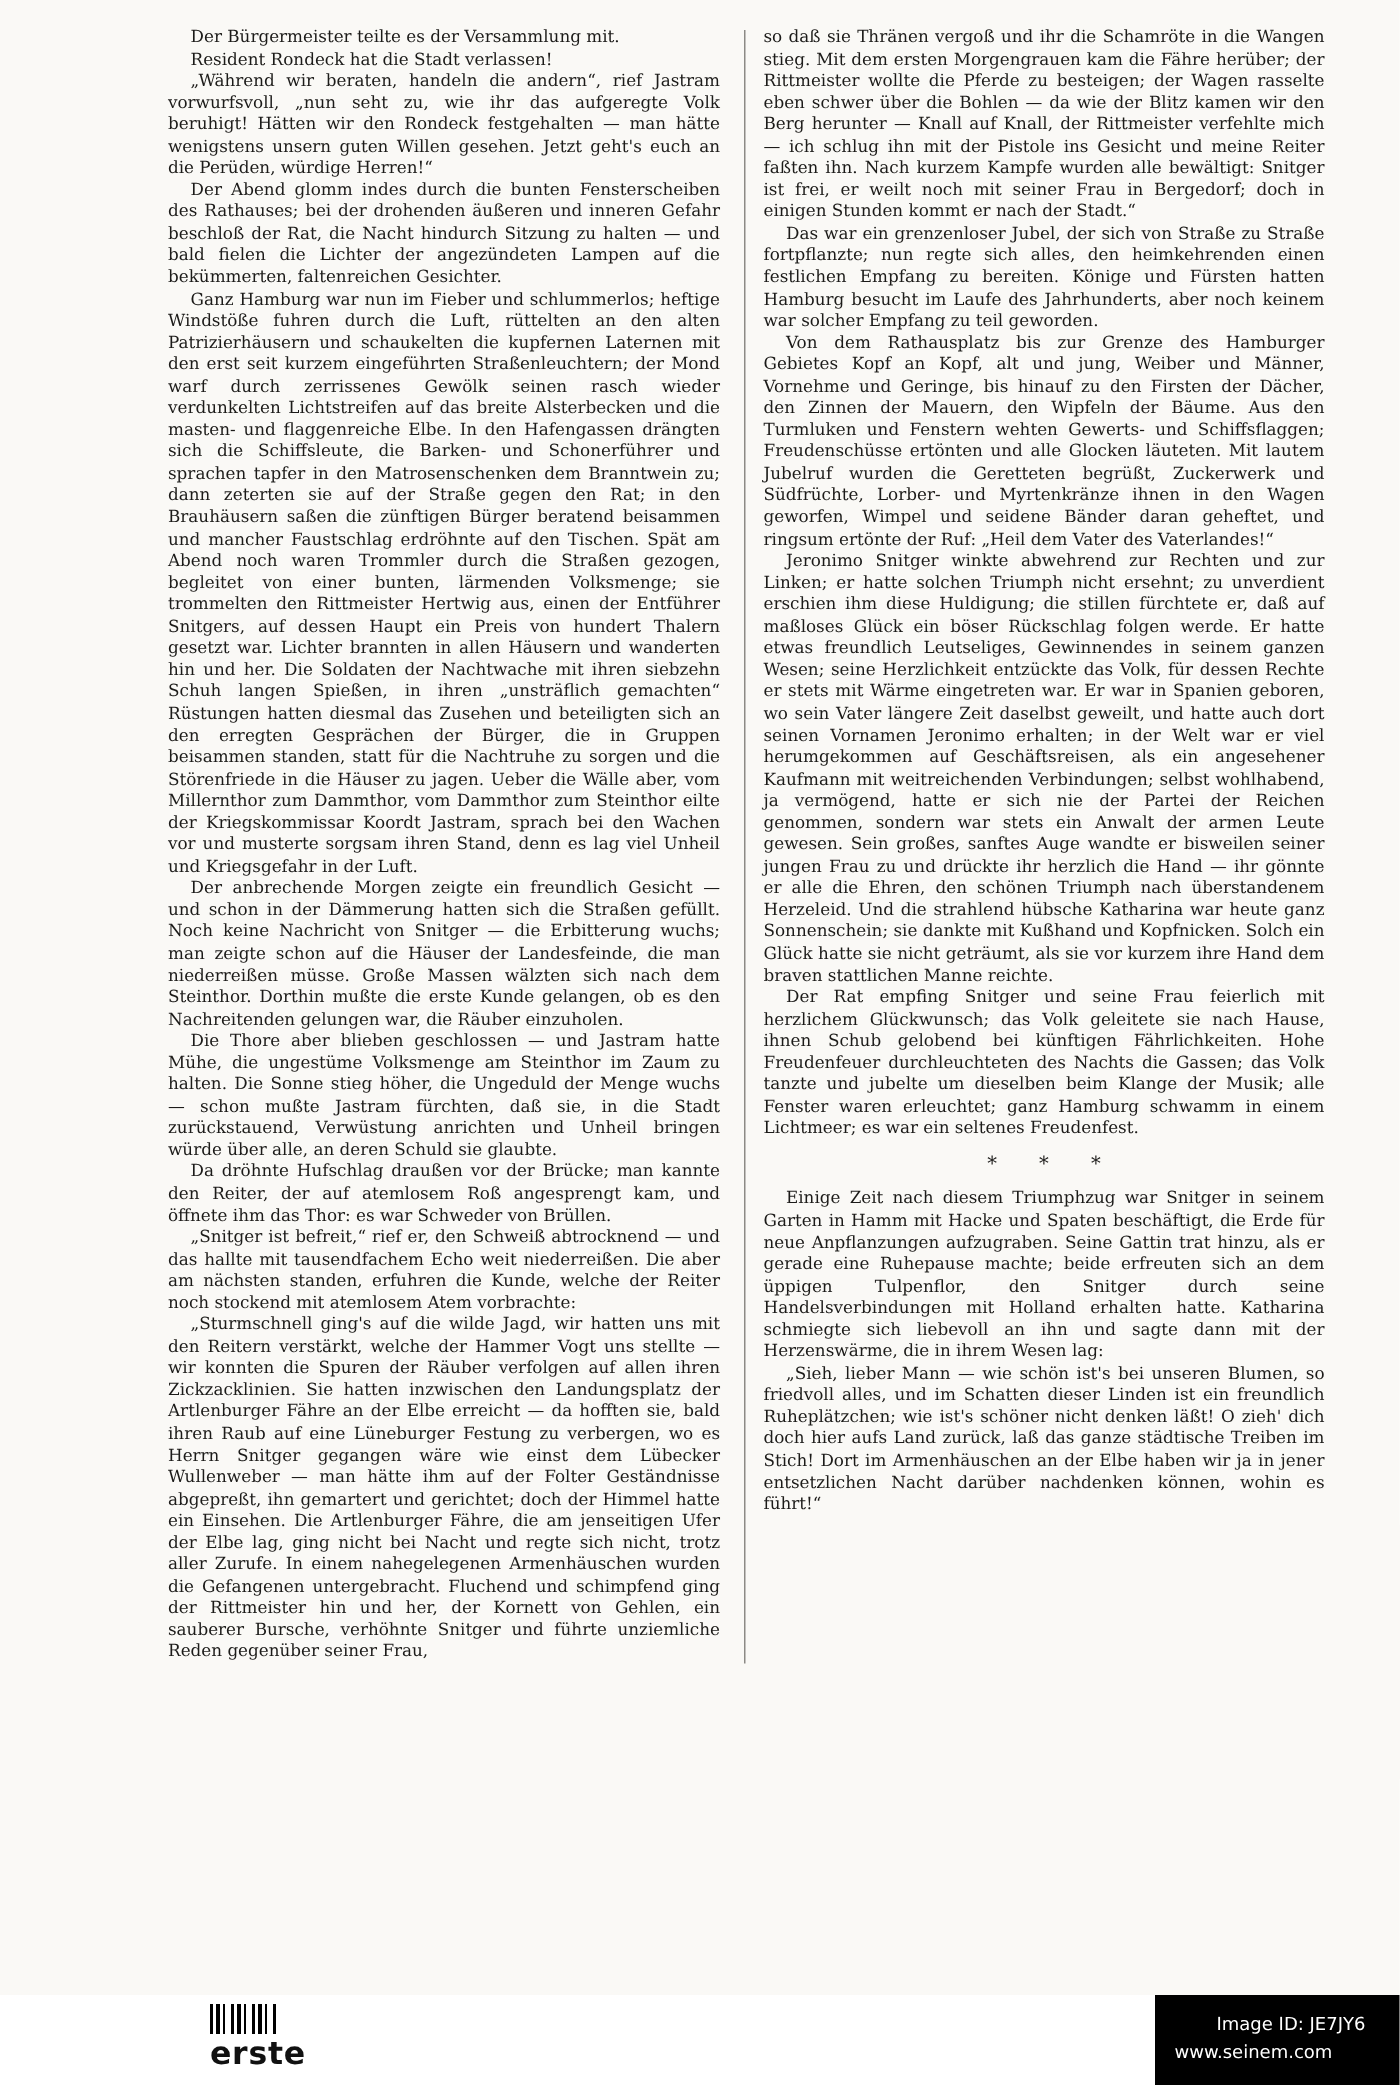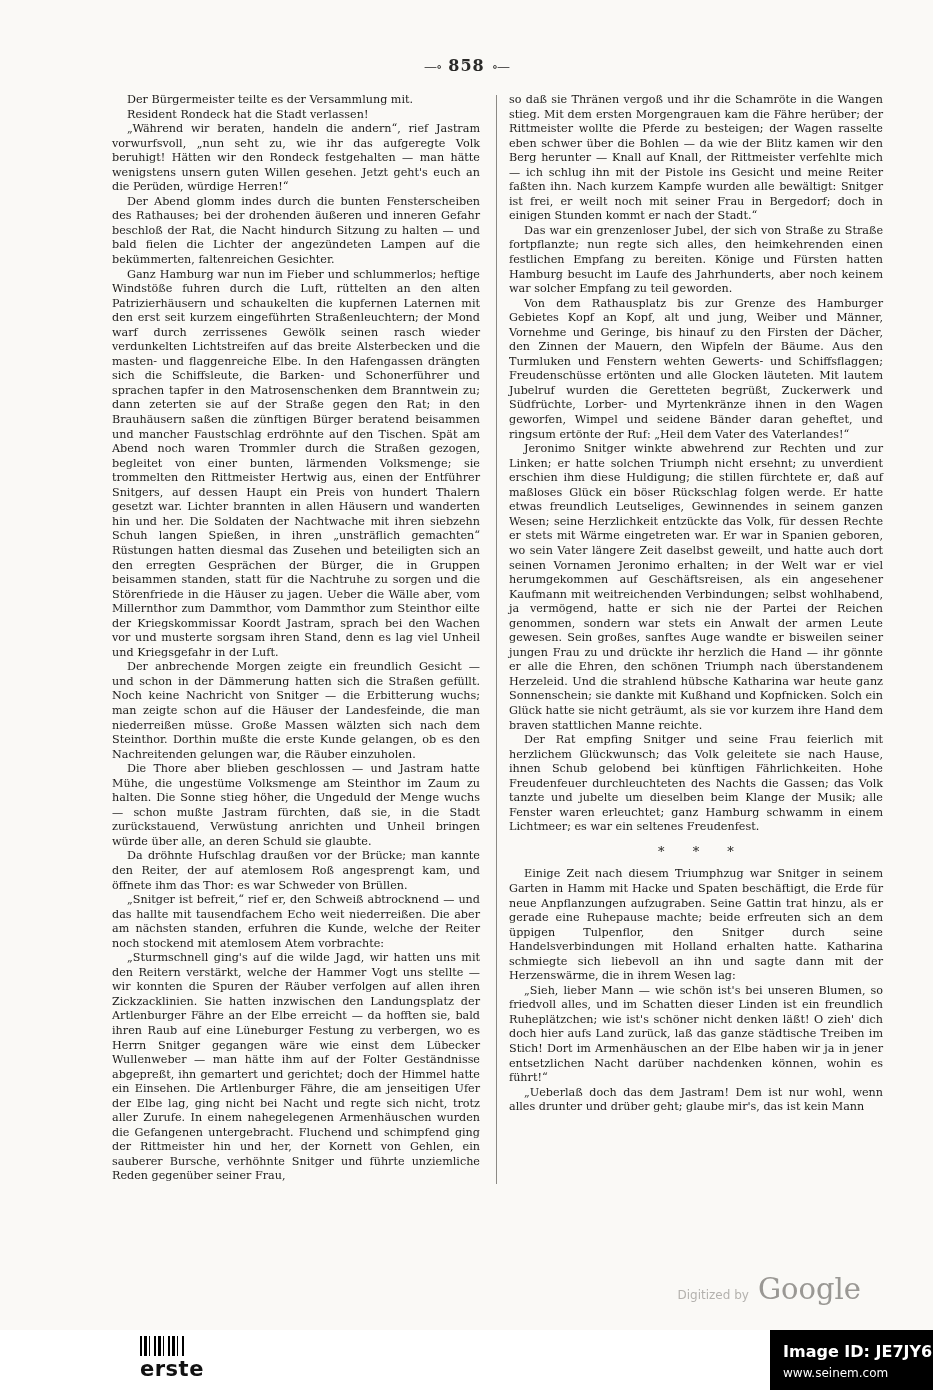--- a/index.html
+++ b/index.html
@@ -114,36 +114,34 @@
     position:absolute;
     right:0;top:0;
     width:163px;height:60px;
     background:#000;
     color:#fff;
     font-family:"DejaVu Sans", sans-serif;
     box-sizing:border-box;
     padding:12px 0 0 13px;
   }
   .alamy-box .id-line{
-    font-size:16px;
-    font-weight:bold;
+    font-size:12px;
+    font-weight:normal;
     margin-bottom:5px;
+    margin-left:28px;
   }
   .alamy-box .url-line{
     font-size:12px;
   }
 </style>
 </head>
 <body>
 
 <div class="scan">
 
-  <div class="page-header">
-    <span class="orn">—∘</span><span class="page-num">858</span><span class="orn">∘—</span>
-  </div>
 
   <div class="columns">
     <div class="col col-left" id="left-col">
         <p class="para">Der Bürgermeister teilte es der Versammlung mit.</p>
         <p class="para">Resident Rondeck hat die Stadt verlassen!</p>
         <p class="para">„Während wir beraten, handeln die andern“, rief Jastram vorwurfsvoll, „nun seht zu, wie ihr das aufgeregte Volk beruhigt! Hätten wir den Rondeck festgehalten — man hätte wenigstens unsern guten Willen gesehen. Jetzt geht's euch an die Perüden, würdige Herren!“</p>
         <p class="para">Der Abend glomm indes durch die bunten Fensterscheiben des Rathauses; bei der drohenden äußeren und inneren Gefahr beschloß der Rat, die Nacht hindurch Sitzung zu halten — und bald fielen die Lichter der angezündeten Lampen auf die bekümmerten, faltenreichen Gesichter.</p>
         <p class="para">Ganz Hamburg war nun im Fieber und schlummerlos; heftige Windstöße fuhren durch die Luft, rüttelten an den alten Patrizierhäusern und schaukelten die kupfernen Laternen mit den erst seit kurzem eingeführten Straßenleuchtern; der Mond warf durch zerrissenes Gewölk seinen rasch wieder verdunkelten Lichtstreifen auf das breite Alsterbecken und die masten- und flaggenreiche Elbe. In den Hafengassen drängten sich die Schiffsleute, die Barken- und Schonerführer und sprachen tapfer in den Matrosenschenken dem Branntwein zu; dann zeterten sie auf der Straße gegen den Rat; in den Brauhäusern saßen die zünftigen Bürger beratend beisammen und mancher Faustschlag erdröhnte auf den Tischen. Spät am Abend noch waren Trommler durch die Straßen gezogen, begleitet von einer bunten, lärmenden Volksmenge; sie trommelten den Rittmeister Hertwig aus, einen der Entführer Snitgers, auf dessen Haupt ein Preis von hundert Thalern gesetzt war. Lichter brannten in allen Häusern und wanderten hin und her. Die Soldaten der Nachtwache mit ihren siebzehn Schuh langen Spießen, in ihren „unsträflich gemachten“ Rüstungen hatten diesmal das Zusehen und beteiligten sich an den erregten Gesprächen der Bürger, die in Gruppen beisammen standen, statt für die Nachtruhe zu sorgen und die Störenfriede in die Häuser zu jagen. Ueber die Wälle aber, vom Millernthor zum Dammthor, vom Dammthor zum Steinthor eilte der Kriegskommissar Koordt Jastram, sprach bei den Wachen vor und musterte sorgsam ihren Stand, denn es lag viel Unheil und Kriegsgefahr in der Luft.</p>
         <p class="para">Der anbrechende Morgen zeigte ein freundlich Gesicht — und schon in der Dämmerung hatten sich die Straßen gefüllt. Noch keine Nachricht von Snitger — die Erbitterung wuchs; man zeigte schon auf die Häuser der Landesfeinde, die man niederreißen müsse. Große Massen wälzten sich nach dem Steinthor. Dorthin mußte die erste Kunde gelangen, ob es den Nachreitenden gelungen war, die Räuber einzuholen.</p>
         <p class="para">Die Thore aber blieben geschlossen — und Jastram hatte Mühe, die ungestüme Volksmenge am Steinthor im Zaum zu halten. Die Sonne stieg höher, die Ungeduld der Menge wuchs — schon mußte Jastram fürchten, daß sie, in die Stadt zurückstauend, Verwüstung anrichten und Unheil bringen würde über alle, an deren Schuld sie glaubte.</p>
@@ -154,28 +152,23 @@
     <div class="col-rule"></div>
     <div class="col col-right" id="right-col">
         <p class="para noindent">so daß sie Thränen vergoß und ihr die Schamröte in die Wangen stieg. Mit dem ersten Morgengrauen kam die Fähre herüber; der Rittmeister wollte die Pferde zu besteigen; der Wagen rasselte eben schwer über die Bohlen — da wie der Blitz kamen wir den Berg herunter — Knall auf Knall, der Rittmeister verfehlte mich — ich schlug ihn mit der Pistole ins Gesicht und meine Reiter faßten ihn. Nach kurzem Kampfe wurden alle bewältigt: Snitger ist frei, er weilt noch mit seiner Frau in Bergedorf; doch in einigen Stunden kommt er nach der Stadt.“</p>
         <p class="para">Das war ein grenzenloser Jubel, der sich von Straße zu Straße fortpflanzte; nun regte sich alles, den heimkehrenden einen festlichen Empfang zu bereiten. Könige und Fürsten hatten Hamburg besucht im Laufe des Jahrhunderts, aber noch keinem war solcher Empfang zu teil geworden.</p>
         <p class="para">Von dem Rathausplatz bis zur Grenze des Hamburger Gebietes Kopf an Kopf, alt und jung, Weiber und Männer, Vornehme und Geringe, bis hinauf zu den Firsten der Dächer, den Zinnen der Mauern, den Wipfeln der Bäume. Aus den Turmluken und Fenstern wehten Gewerts- und Schiffsflaggen; Freudenschüsse ertönten und alle Glocken läuteten. Mit lautem Jubelruf wurden die Geretteten begrüßt, Zuckerwerk und Südfrüchte, Lorber- und Myrtenkränze ihnen in den Wagen geworfen, Wimpel und seidene Bänder daran geheftet, und ringsum ertönte der Ruf: „Heil dem Vater des Vaterlandes!“</p>
         <p class="para">Jeronimo Snitger winkte abwehrend zur Rechten und zur Linken; er hatte solchen Triumph nicht ersehnt; zu unverdient erschien ihm diese Huldigung; die stillen fürchtete er, daß auf maßloses Glück ein böser Rückschlag folgen werde. Er hatte etwas freundlich Leutseliges, Gewinnendes in seinem ganzen Wesen; seine Herzlichkeit entzückte das Volk, für dessen Rechte er stets mit Wärme eingetreten war. Er war in Spanien geboren, wo sein Vater längere Zeit daselbst geweilt, und hatte auch dort seinen Vornamen Jeronimo erhalten; in der Welt war er viel herumgekommen auf Geschäftsreisen, als ein angesehener Kaufmann mit weitreichenden Verbindungen; selbst wohlhabend, ja vermögend, hatte er sich nie der Partei der Reichen genommen, sondern war stets ein Anwalt der armen Leute gewesen. Sein großes, sanftes Auge wandte er bisweilen seiner jungen Frau zu und drückte ihr herzlich die Hand — ihr gönnte er alle die Ehren, den schönen Triumph nach überstandenem Herzeleid. Und die strahlend hübsche Katharina war heute ganz Sonnenschein; sie dankte mit Kußhand und Kopfnicken. Solch ein Glück hatte sie nicht geträumt, als sie vor kurzem ihre Hand dem braven stattlichen Manne reichte.</p>
         <p class="para">Der Rat empfing Snitger und seine Frau feierlich mit herzlichem Glückwunsch; das Volk geleitete sie nach Hause, ihnen Schub gelobend bei künftigen Fährlichkeiten. Hohe Freudenfeuer durchleuchteten des Nachts die Gassen; das Volk tanzte und jubelte um dieselben beim Klange der Musik; alle Fenster waren erleuchtet; ganz Hamburg schwamm in einem Lichtmeer; es war ein seltenes Freudenfest.</p>
         <p class="para separator">*  *  *</p>
         <p class="para">Einige Zeit nach diesem Triumphzug war Snitger in seinem Garten in Hamm mit Hacke und Spaten beschäftigt, die Erde für neue Anpflanzungen aufzugraben. Seine Gattin trat hinzu, als er gerade eine Ruhepause machte; beide erfreuten sich an dem üppigen Tulpenflor, den Snitger durch seine Handelsverbindungen mit Holland erhalten hatte. Katharina schmiegte sich liebevoll an ihn und sagte dann mit der Herzenswärme, die in ihrem Wesen lag:</p>
         <p class="para">„Sieh, lieber Mann — wie schön ist's bei unseren Blumen, so friedvoll alles, und im Schatten dieser Linden ist ein freundlich Ruheplätzchen; wie ist's schöner nicht denken läßt! O zieh' dich doch hier aufs Land zurück, laß das ganze städtische Treiben im Stich! Dort im Armenhäuschen an der Elbe haben wir ja in jener entsetzlichen Nacht darüber nachdenken können, wohin es führt!“</p>
-        <p class="para">„Ueberlaß doch das dem Jastram! Dem ist nur wohl, wenn alles drunter und drüber geht; glaube mir's, das ist kein Mann</p>
       </div>
   </div>
 
-  <div class="google-mark">
-    <span class="dig">Digitized by</span>
-    <span class="glogo">Google</span>
-  </div>
 
 </div>
 
 <div class="alamy-bar">
   <div class="alamy-left">
     <div class="barcode"></div>
     <div class="alamy-word">erste</div>
   </div>
   <div class="alamy-box">
     <div class="id-line">Image ID: JE7JY6</div>

